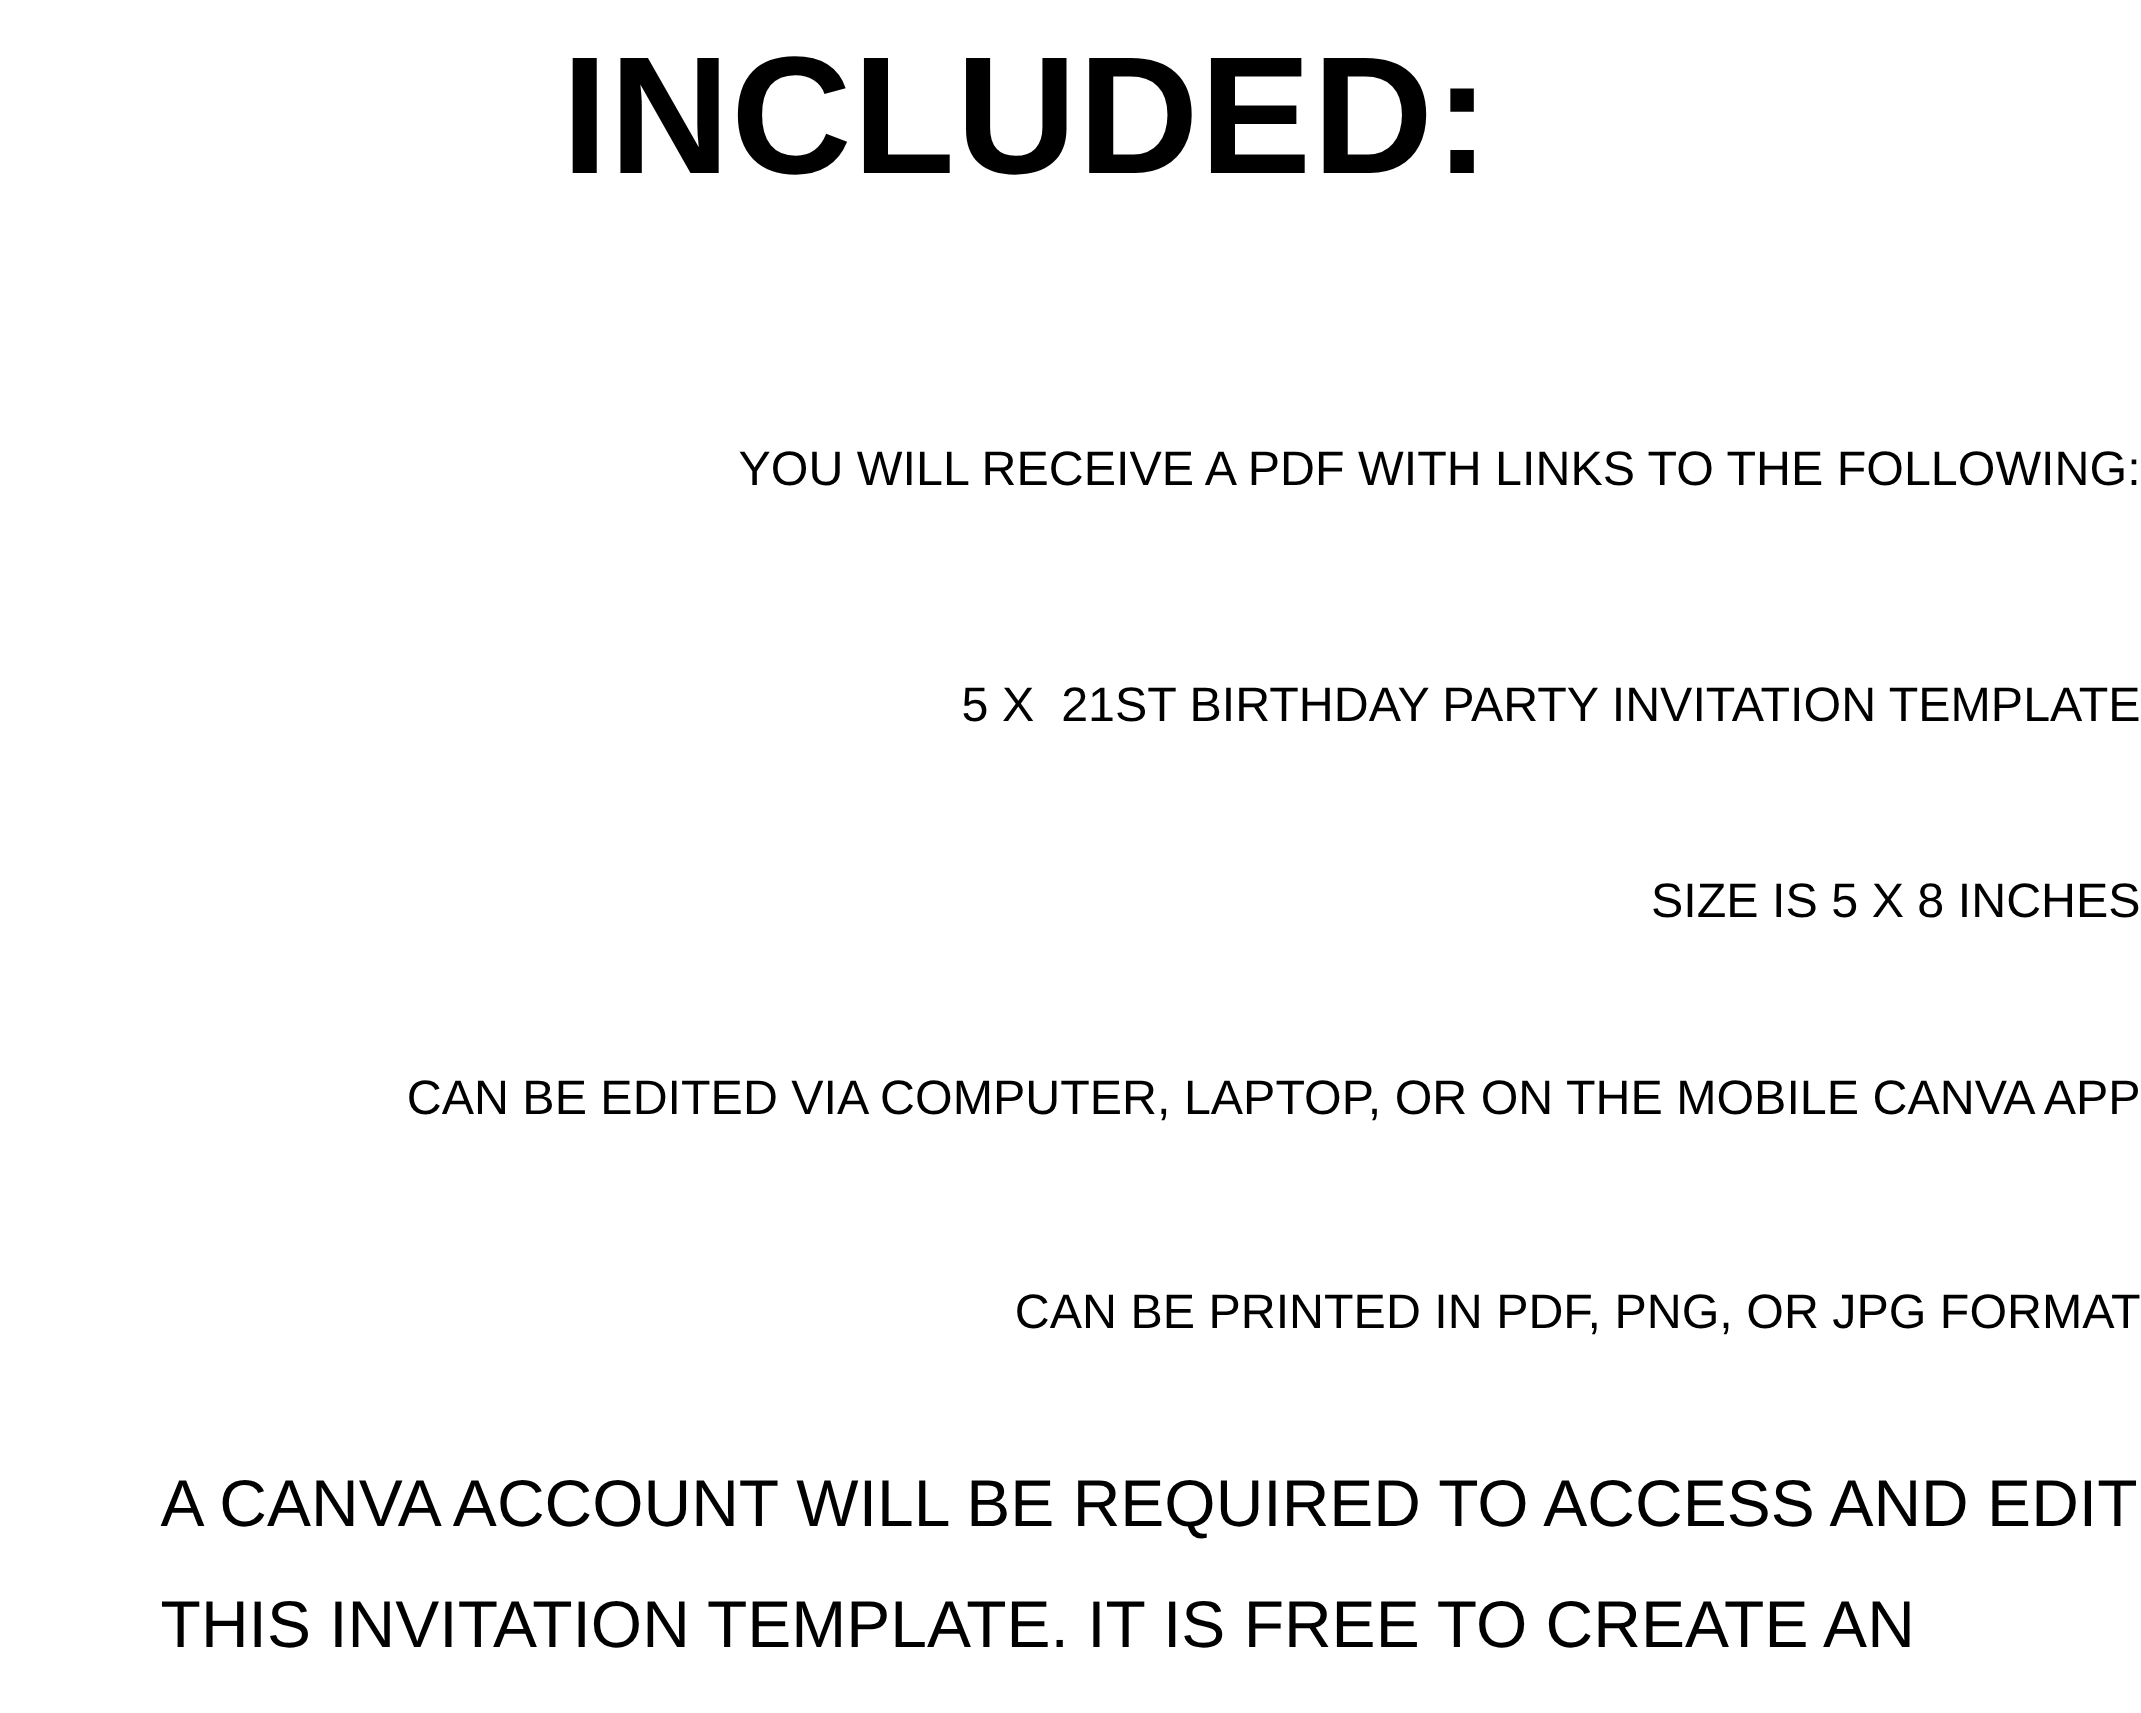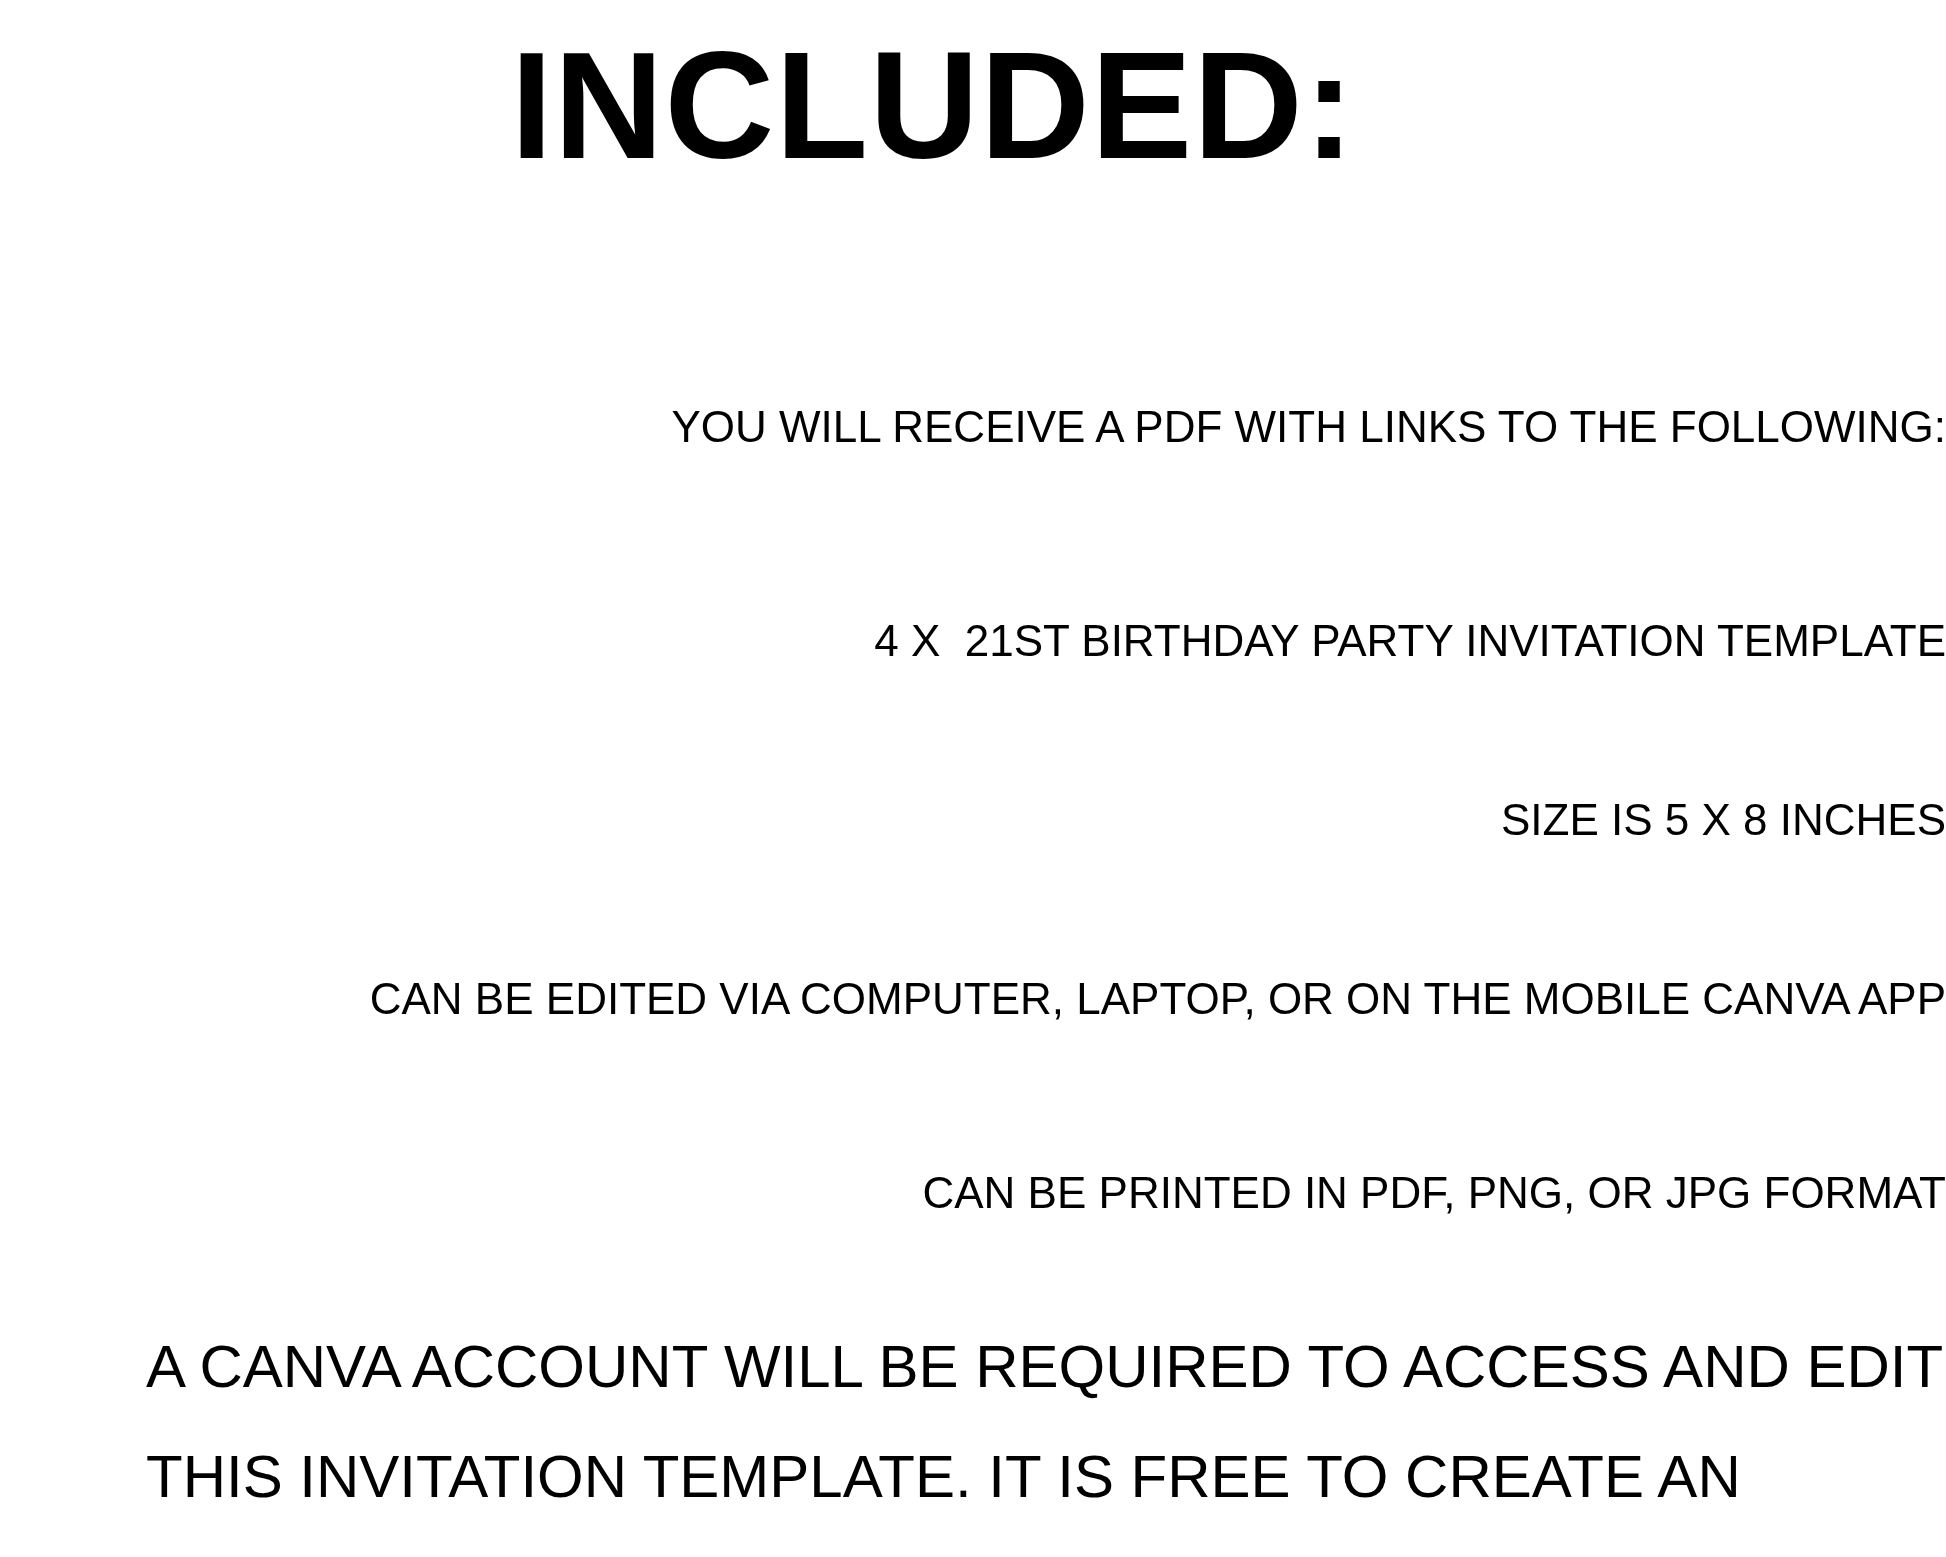--- a/index.html
+++ b/index.html
@@ -66,21 +66,21 @@
   }
 </style>
 </head>
 <body>
 
 <div class="page">
   <h1 class="title">INCLUDED:</h1>
 
   <p class="line intro">YOU WILL RECEIVE A PDF WITH LINKS TO THE FOLLOWING:</p>
 
-  <p class="line item-0">4 X  21ST BIRTHDAY PARTY INVITATION TEMPLATE</p>
+  <p class="line item-0">5 X  21ST BIRTHDAY PARTY INVITATION TEMPLATE</p>
 
   <p class="line item-1">SIZE IS 5 X 8 INCHES</p>
 
   <p class="line item-3">CAN BE EDITED VIA COMPUTER, LAPTOP, OR ON THE MOBILE CANVA APP</p>
 
   <p class="line item-2">CAN BE PRINTED IN PDF, PNG, OR JPG FORMAT</p>
 
   <p class="line item-4">A CANVA ACCOUNT WILL BE REQUIRED TO ACCESS AND EDIT THIS INVITATION TEMPLATE. IT IS FREE TO CREATE AN ACCOUNT.</p>
 </div>
 

